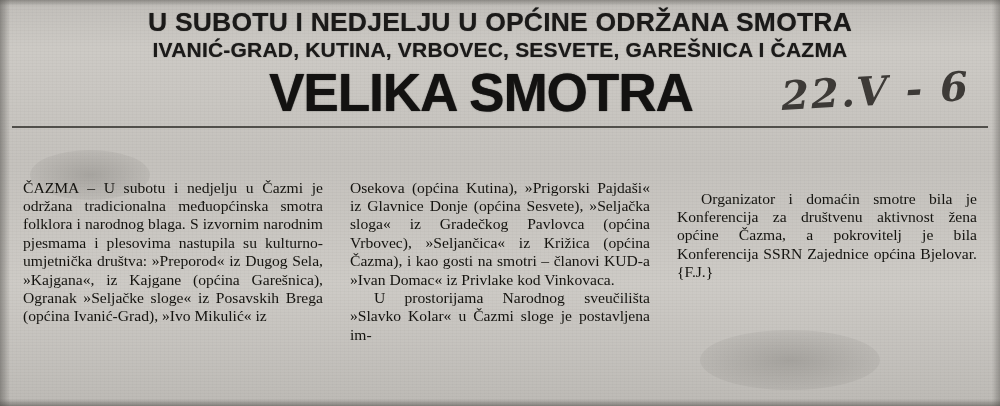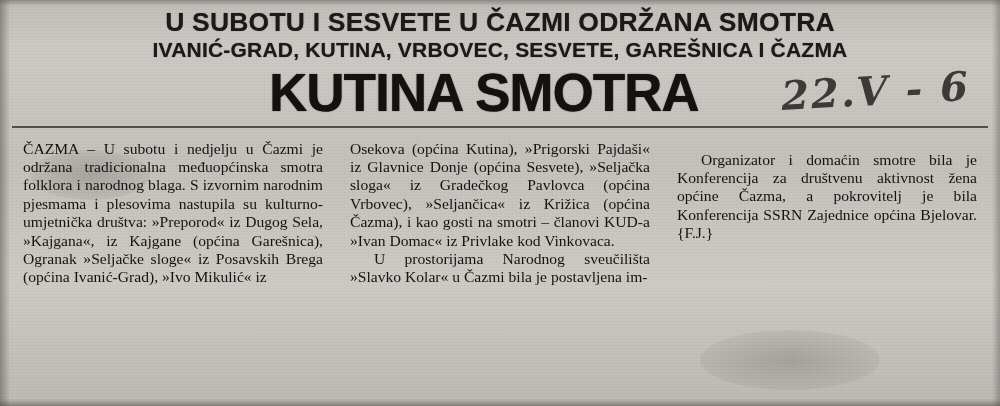--- a/index.html
+++ b/index.html
@@ -119,20 +119,21 @@
     margin: 3px 12px 0 12px;
     opacity: 0.75;
   }
 
   .columns {
     position: relative;
     display: flex;
     gap: 4px;
     padding: 12px 12px 6px 12px;
     z-index: 2;
+    margin-top: 39px;
   }
   .col {
     flex: 1 1 0;
     padding: 0 11px;
     font-size: 15.6px;
     line-height: 18.4px;
     color: #14130f;
     text-align: justify;
     text-justify: inter-word;
     hyphens: manual;
@@ -167,37 +168,37 @@
 
   <div class="edge-top"></div>
   <div class="edge-left"></div>
   <div class="edge-right"></div>
   <div class="edge-bottom"></div>
 
   <div class="smudge" style="left:30px; top:150px; width:120px; height:50px;"></div>
   <div class="smudge" style="left:700px; top:330px; width:180px; height:60px;"></div>
 
   <div class="headline-block">
-    <div class="kicker-line l1">U SUBOTU I SESVETE U ČAZMI ODRŽANA SMOTRA</div>
+    <div class="kicker-line l1">U SUBOTU I NEDJELJU U OPĆINE ODRŽANA SMOTRA</div>
     <div class="kicker-line l3">IVANIĆ-GRAD, KUTINA, VRBOVEC, SESVETE, GAREŠNICA I ČAZMA</div>
 
     <div class="main-title-row">
-      <div class="main-title">KUTINA SMOTRA</div>
+      <div class="main-title">VELIKA SMOTRA</div>
       <div class="handwriting">22.Ⅴ - 6</div>
     </div>
   </div>
 
   <div class="rule"></div>
 
   <div class="columns">
     <div class="col">
       <p class="noindent">ČAZMA – U subotu i nedjelju u Čazmi je održana tradicionalna međuopćinska smotra folklora i narodnog blaga. S izvornim narodnim pjesmama i plesovima nastupila su kulturno-umjetnička društva: »Preporod« iz Dugog Sela, »Kajgana«, iz Kajgane (općina Garešnica), Ogranak »Seljačke sloge« iz Posavskih Brega (općina Ivanić-Grad), »Ivo Mikulić« iz</p>
     </div>
     <div class="col">
       <p class="noindent">Osekova (općina Kutina), »Prigorski Pajdaši« iz Glavnice Donje (općina Sesvete), »Seljačka sloga« iz Gradečkog Pavlovca (općina Vrbovec), »Seljančica« iz Križica (općina Čazma), i kao gosti na smotri – članovi KUD-a »Ivan Domac« iz Privlake kod Vinkovaca.</p>
-      <p>U prostorijama Narodnog sveučilišta »Slavko Kolar« u Čazmi bila je postavljena im-</p>
+      <p>U prostorijama Narodnog sveučilišta »Slavko Kolar« u Čazmi sloge je postavljena im-</p>
     </div>
     <div class="col">
       <p class="gap">Organizator i domaćin smotre bila je Konferencija za društvenu aktivnost žena općine Čazma, a pokrovitelj je bila Konferencija SSRN Zajednice općina Bjelovar. {F.J.}</p>
     </div>
   </div>
 
 </div>
 
 </body></html>

